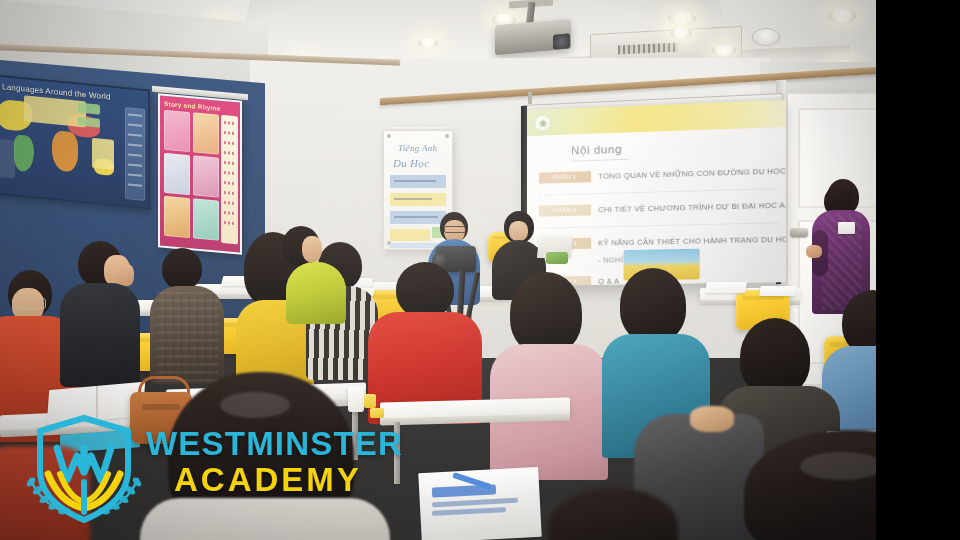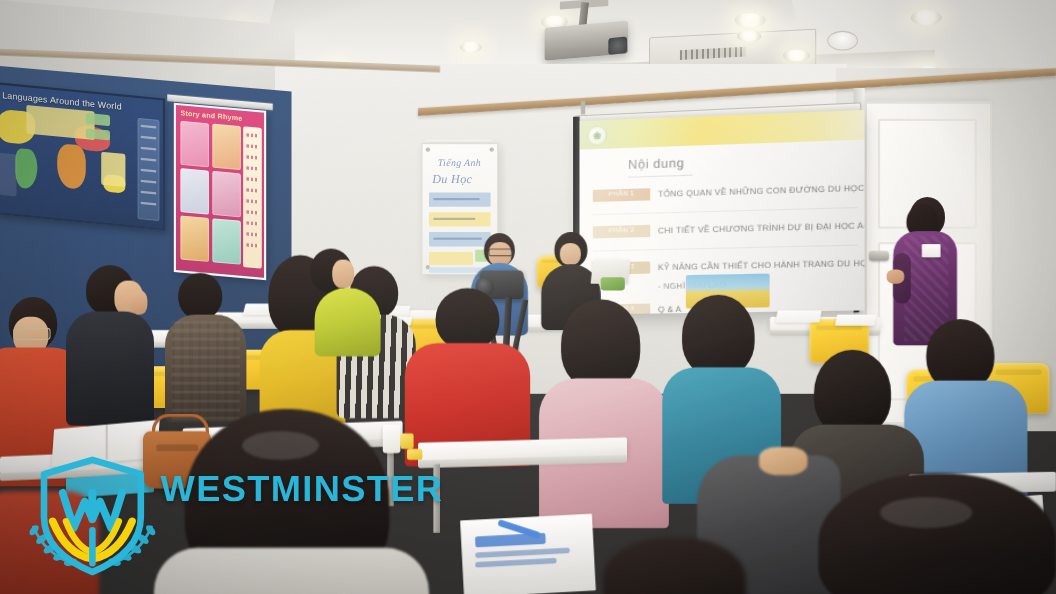--- a/index.html
+++ b/index.html
@@ -1,17 +1,17 @@
 <!DOCTYPE html>
 <html><head>
 <meta charset="utf-8">
 <style>
   html,body{margin:0;padding:0;background:#000;}
   body{font-family:"Liberation Sans",sans-serif;}
-  #stage{position:relative;width:960px;height:540px;overflow:hidden;background:#2b2b2b;}
+  #stage{position:relative;width:876px;height:540px;overflow:hidden;background:#2b2b2b;}
 
   
   .ceiling{position:absolute;left:0;top:0;width:960px;height:150px;
     background:linear-gradient(175deg,#f2f1ee 0%,#e8e7e3 45%,#dddcd7 100%);}
   .ceil-recess{position:absolute;left:250px;top:0;width:470px;height:62px;
     background:linear-gradient(180deg,#e3e2dd,#f4f3f0);
     transform:perspective(420px) rotateX(22deg);transform-origin:top center;}
   .ceil-band{position:absolute;left:430px;top:54px;width:420px;height:16px;
     background:linear-gradient(180deg,#d7d5cf,#efeeea);transform:skewY(-2.4deg);}
   .crown{position:absolute;left:380px;top:80px;width:580px;height:7px;
@@ -588,16 +588,17 @@
       <path d="M60 36 L60 60 L67 44 L77 68 L87 36" fill="none" stroke="#29b6d8" stroke-width="7" stroke-linecap="round" stroke-linejoin="round"></path>
 
       <path d="M24 62 C34 86 48 94 60 96" fill="none" stroke="#f5d30a" stroke-width="7" stroke-linecap="round"></path>
       <path d="M96 62 C86 86 72 94 60 96" fill="none" stroke="#f5d30a" stroke-width="7" stroke-linecap="round"></path>
       <path d="M36 62 C43 80 52 88 60 90" fill="none" stroke="#f5d30a" stroke-width="6" stroke-linecap="round"></path>
       <path d="M84 62 C77 80 68 88 60 90" fill="none" stroke="#f5d30a" stroke-width="6" stroke-linecap="round"></path>
       <path d="M60 70 L60 100" stroke="#29b6d8" stroke-width="6" stroke-linecap="round"></path>
     </svg>
     <div class="wm-text">
       <div class="wm-top">WESTMINSTER</div>
+      <div class="wm-bot">ACADEMY</div>
     </div>
   </div>
 
 </div>
 
 </body></html>

